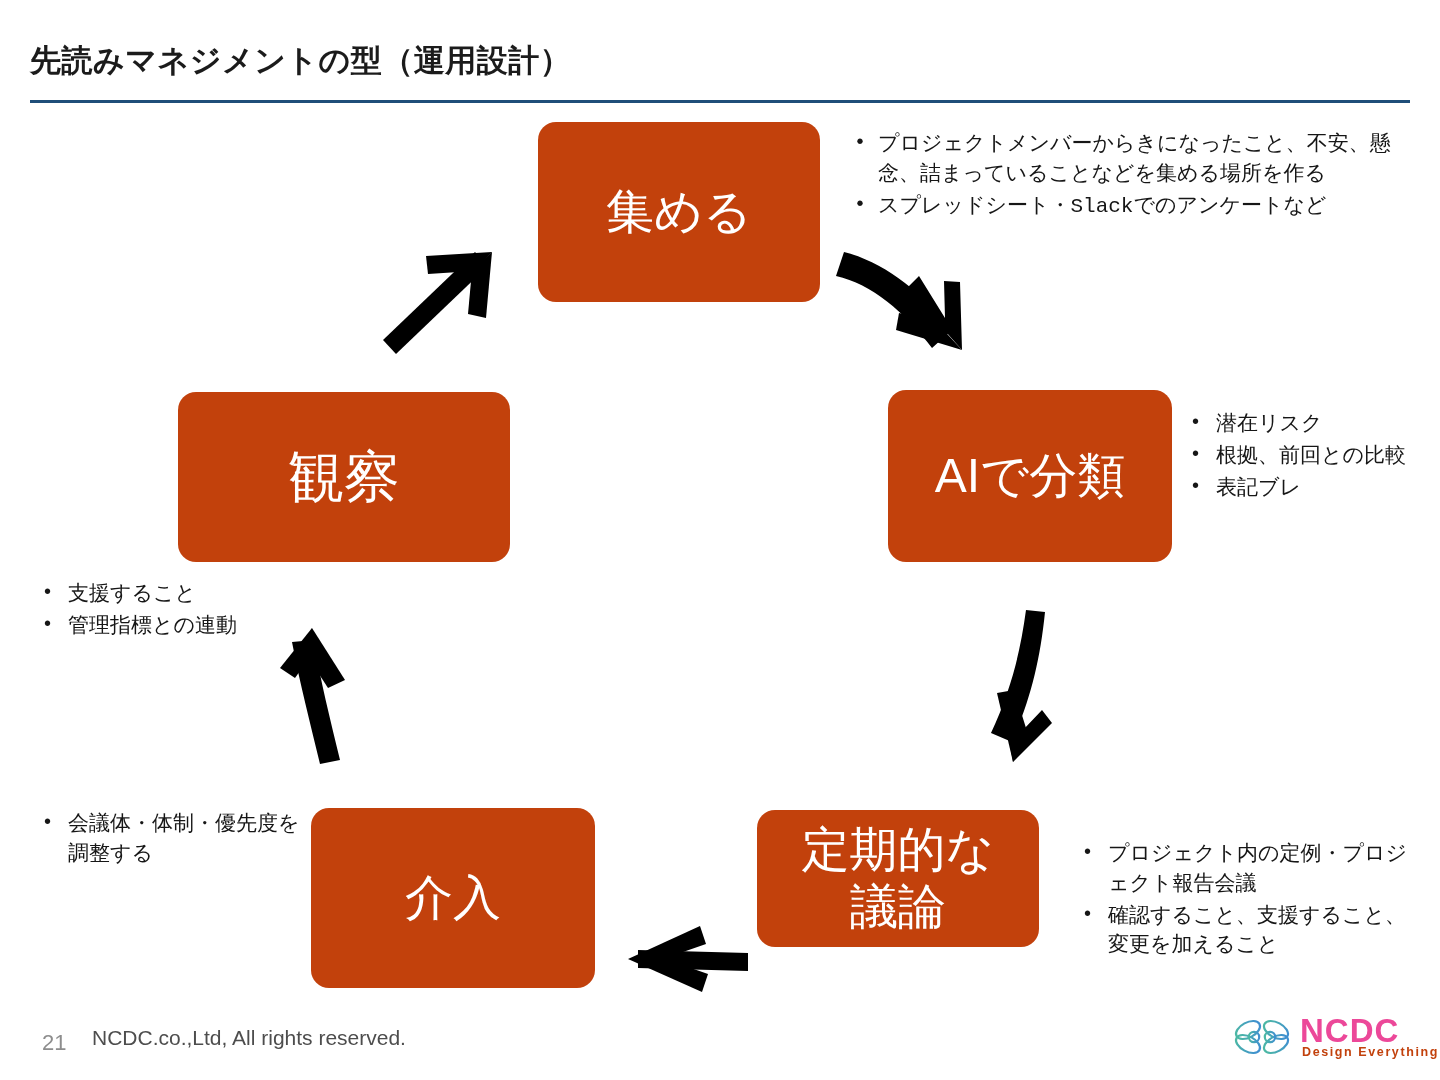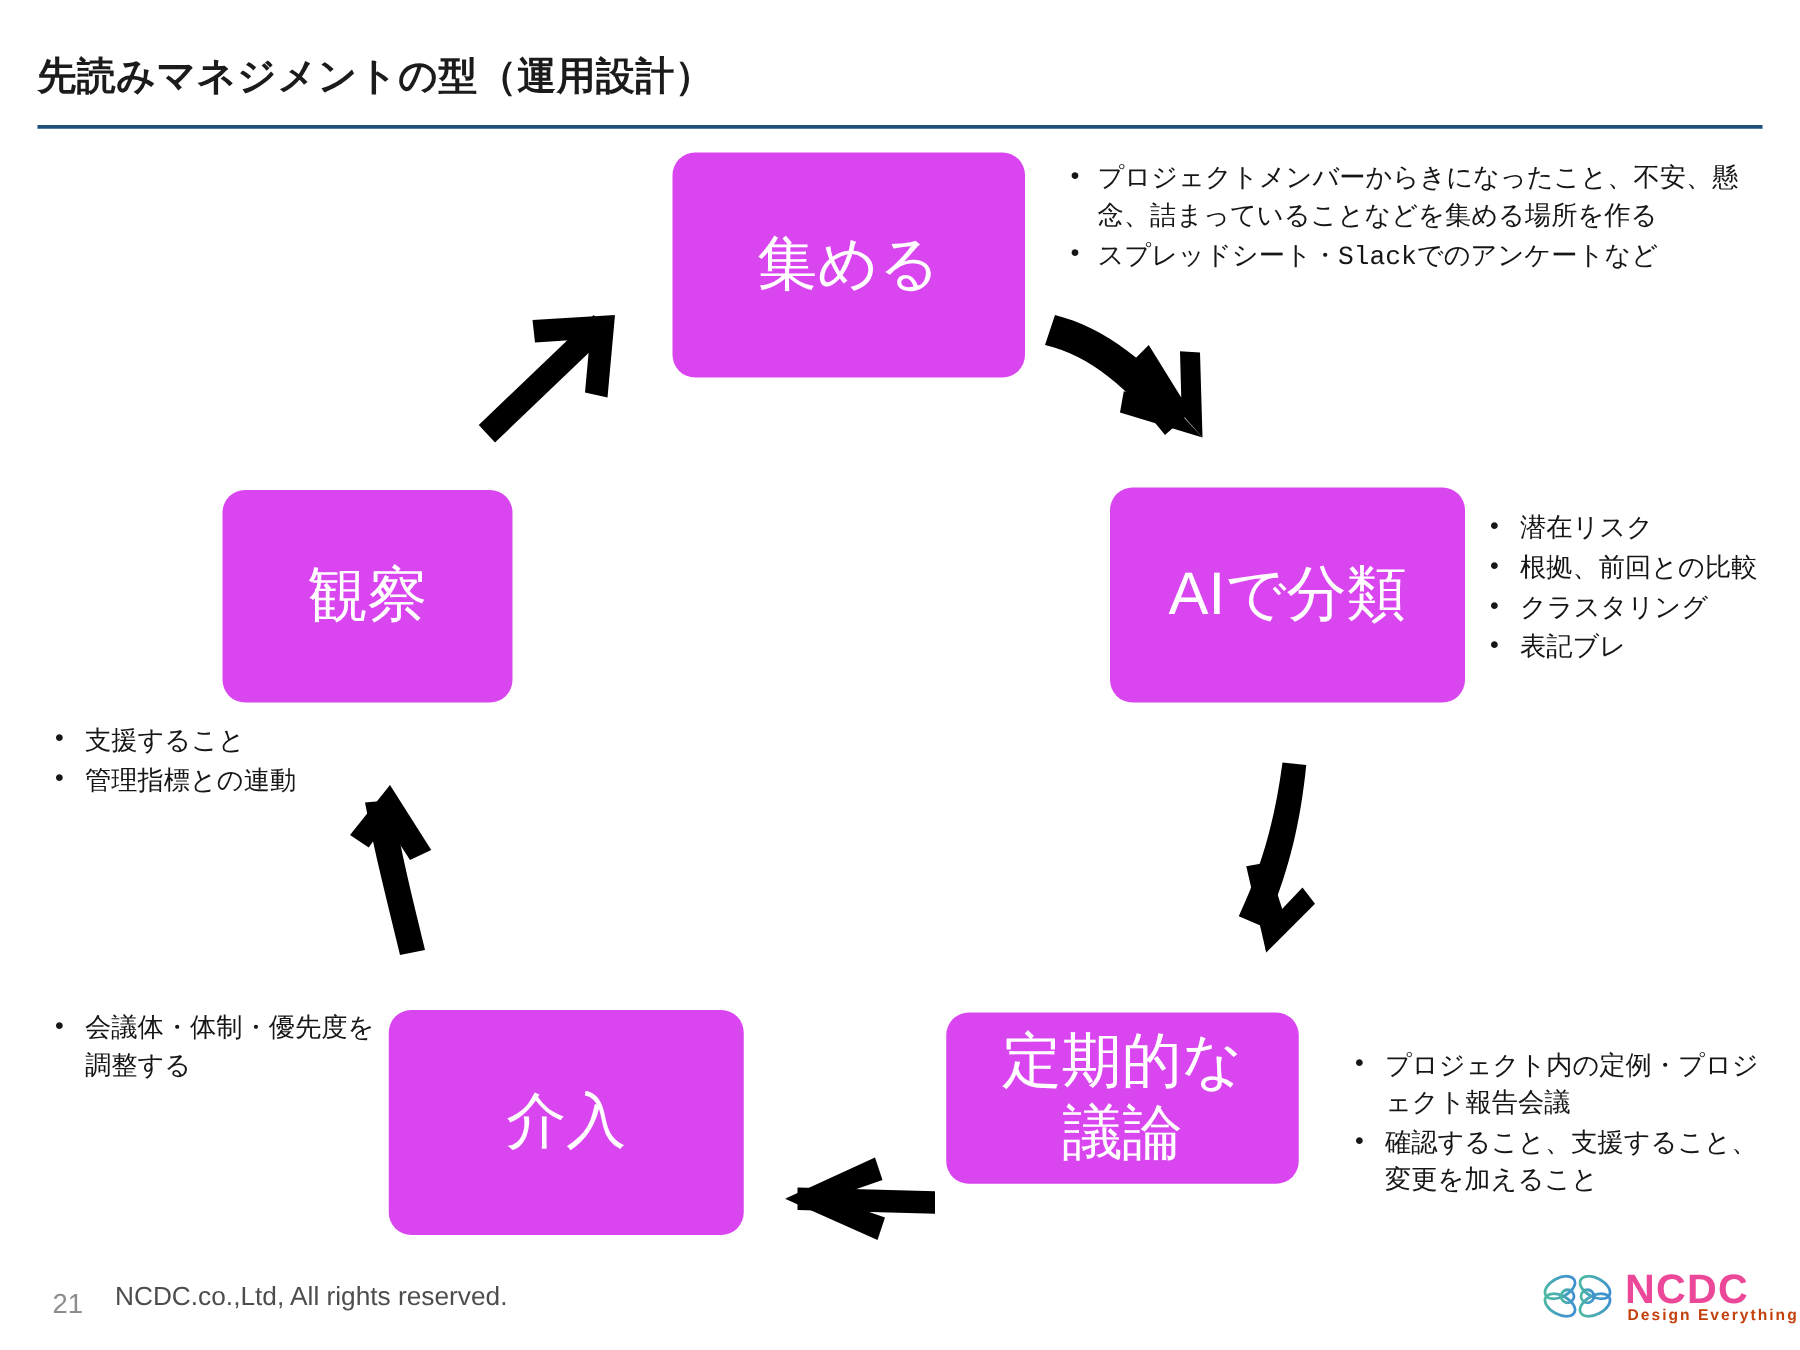--- a/index.html
+++ b/index.html
@@ -32,21 +32,21 @@
     left: 30px;
     top: 100px;
     width: 1380px;
     height: 3px;
     background: #1f4e79;
   }
 
   
   .node-box {
     position: absolute;
-    background: #d946ef;
+    background: #c2410c;
     border-radius: 18px;
     color: #ffffff;
     display: flex;
     align-items: center;
     justify-content: center;
     text-align: center;
     line-height: 1.18;
     font-weight: normal;
     box-sizing: border-box;
   }
@@ -60,22 +60,22 @@
   }
   #box-discuss {
     left: 757px; top: 810px; width: 282px; height: 137px;
     font-size: 48px;
   }
   #box-intervene {
     left: 311px; top: 808px; width: 284px; height: 180px;
     font-size: 48px;
   }
   #box-observe {
-    left: 178px; top: 392px; width: 232px; height: 170px;
-    font-size: 48px;
+    left: 178px; top: 392px; width: 332px; height: 170px;
+    font-size: 56px;
   }
   .node-box span { display: block; }
 
   
   .bullets {
     position: absolute;
     list-style: none;
     margin: 0;
     padding: 0;
     font-size: 21px;
@@ -209,21 +209,20 @@
 </div>
 
 <ul class="bullets" id="bullets-collect">
   <li>プロジェクトメンバーからきになったこと、不安、懸念、詰まっていることなどを集める場所を作る</li>
   <li>スプレッドシート・Slackでのアンケートなど</li>
 </ul>
 
 <ul class="bullets" id="bullets-classify">
   <li>潜在リスク</li>
   <li>根拠、前回との比較</li>
-  <li>クラスタリング</li>
   <li>表記ブレ</li>
 </ul>
 
 <ul class="bullets" id="bullets-observe">
   <li>支援すること</li>
   <li>管理指標との連動</li>
 </ul>
 
 <ul class="bullets" id="bullets-intervene">
   <li>会議体・体制・優先度を調整する</li>

